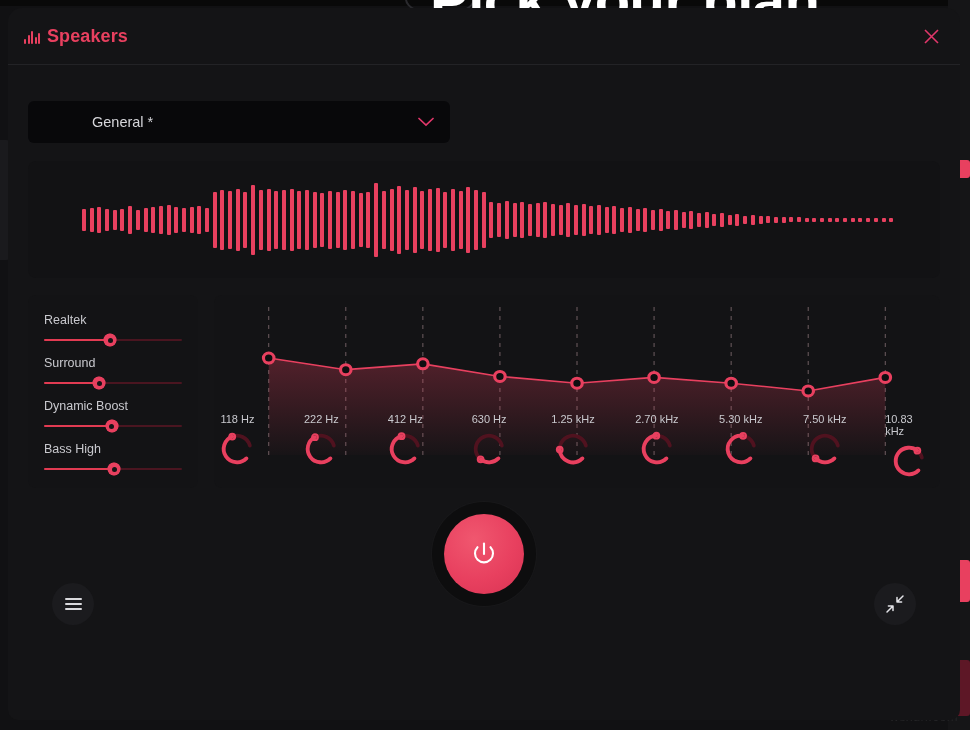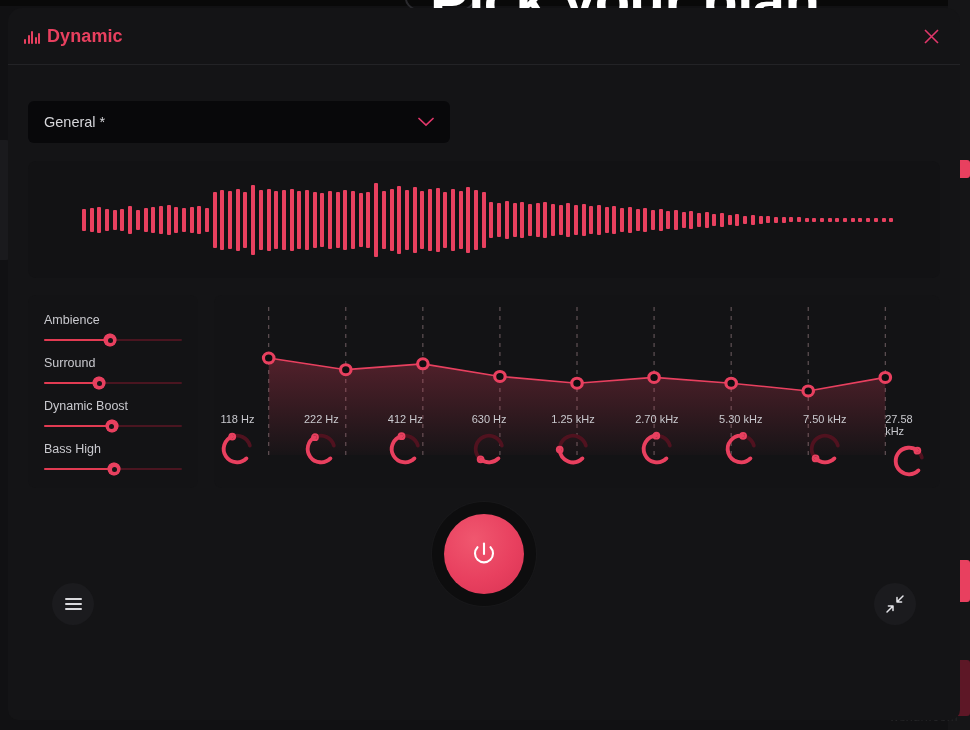--- a/index.html
+++ b/index.html
@@ -73,21 +73,21 @@
 
   
   .dd-row { display: flex; gap: 24px; padding-top: 36px; }
   .dropdown {
     position: relative; height: 42px; background: #08080a;
     border-radius: 6px; display: flex; align-items: center;
     padding: 0 16px; cursor: pointer;
   }
   .dd-preset { width: 422px; }
   .dd-device { width: 422px; }
-  .dd-label { font-size: 14.5px; color: #d6d6da; }
+  .dd-label { font-size: 14.5px; color: #d6d6da; margin-left: 48px; }
   .dd-chev { position: absolute; right: 16px; top: 50%; transform: translateY(-50%); }
 
   
   .viz-panel {
     margin-top: 18px; height: 117px; background: #121214;
     border-radius: 8px; position: relative; overflow: hidden;
   }
   .viz-bars {
     position: absolute; left: 54px; right: 46px; top: 0; bottom: 0;
     display: flex; align-items: center; justify-content: space-between;
@@ -198,21 +198,21 @@
 
     <div class="title-bar">
       <div class="brand">
         <span class="brand-bars" id="brand-bars">
             <i style="height: 5px;"></i>
             <i style="height: 9px;"></i>
             <i style="height: 13px;"></i>
             <i style="height: 7px;"></i>
             <i style="height: 11px;"></i>
           </span>
-        <span class="brand-name">Dynamic</span>
+        <span class="brand-name">Speakers</span>
       </div>
       <div class="close-btn">
         <svg width="17" height="17" viewBox="0 0 17 17">
           <path d="M2 2 L15 15 M15 2 L2 15" stroke="#e0376a" stroke-width="1.6" fill="none"></path>
         </svg>
       </div>
     </div>
 
     <div class="fx-body">
 
@@ -335,21 +335,21 @@
             <span style="height: 4px; background: rgb(232, 64, 95);"></span>
             <span style="height: 4px; background: rgb(232, 64, 95);"></span>
             <span style="height: 4px; background: rgb(232, 64, 95);"></span>
           </div>
       </div>
 
       <div class="lower-row">
 
         <div class="sliders-panel" id="sliders-panel">
             <div class="slider-group">
-              <div class="slider-label">Ambience</div>
+              <div class="slider-label">Realtek</div>
               <div class="slider-track" style="background: rgb(74, 21, 32);">
                 <div class="slider-fill" style="width: 48%; background: rgb(226, 59, 82);"></div>
                 <div class="slider-thumb" style="left: 48%;"></div>
               </div>
             </div>
             <div class="slider-group">
               <div class="slider-label">Surround</div>
               <div class="slider-track" style="background: rgb(74, 21, 32);">
                 <div class="slider-fill" style="width: 40%; background: rgb(226, 59, 82);"></div>
                 <div class="slider-thumb" style="left: 40%;"></div>
@@ -461,21 +461,21 @@
               </div>
               <div class="eq-band">
                 <div class="eq-band-label">7.50 kHz</div>
                 <svg class="knob" viewBox="0 0 40 40">
                   <path d="M 29.90 29.90 A 14 14 0 1 1 33.52 16.38" stroke="#50121f" stroke-width="4" fill="none" stroke-linecap="round"></path>
                   <path d="M 29.90 29.90 A 14 14 0 0 1 10.10 29.90" stroke="#e8405f" stroke-width="4" fill="none" stroke-linecap="round"></path>
                   <circle cx="10.10" cy="29.90" r="3" fill="none" stroke="#e8405f" stroke-width="2.2"></circle>
                 </svg>
               </div>
               <div class="eq-band">
-                <div class="eq-band-label">27.58 kHz</div>
+                <div class="eq-band-label">10.83 kHz</div>
                 <svg class="knob" viewBox="0 0 40 40">
                   <path d="M 29.90 29.90 A 14 14 0 1 1 33.52 16.38" stroke="#50121f" stroke-width="4" fill="none" stroke-linecap="round"></path>
                   <path d="M 29.90 29.90 A 14 14 0 1 1 28.81 9.12" stroke="#e8405f" stroke-width="4" fill="none" stroke-linecap="round"></path>
                   <circle cx="28.81" cy="9.12" r="3" fill="none" stroke="#e8405f" stroke-width="2.2"></circle>
                 </svg>
               </div>
             </div>
         </div>
 
       </div>

